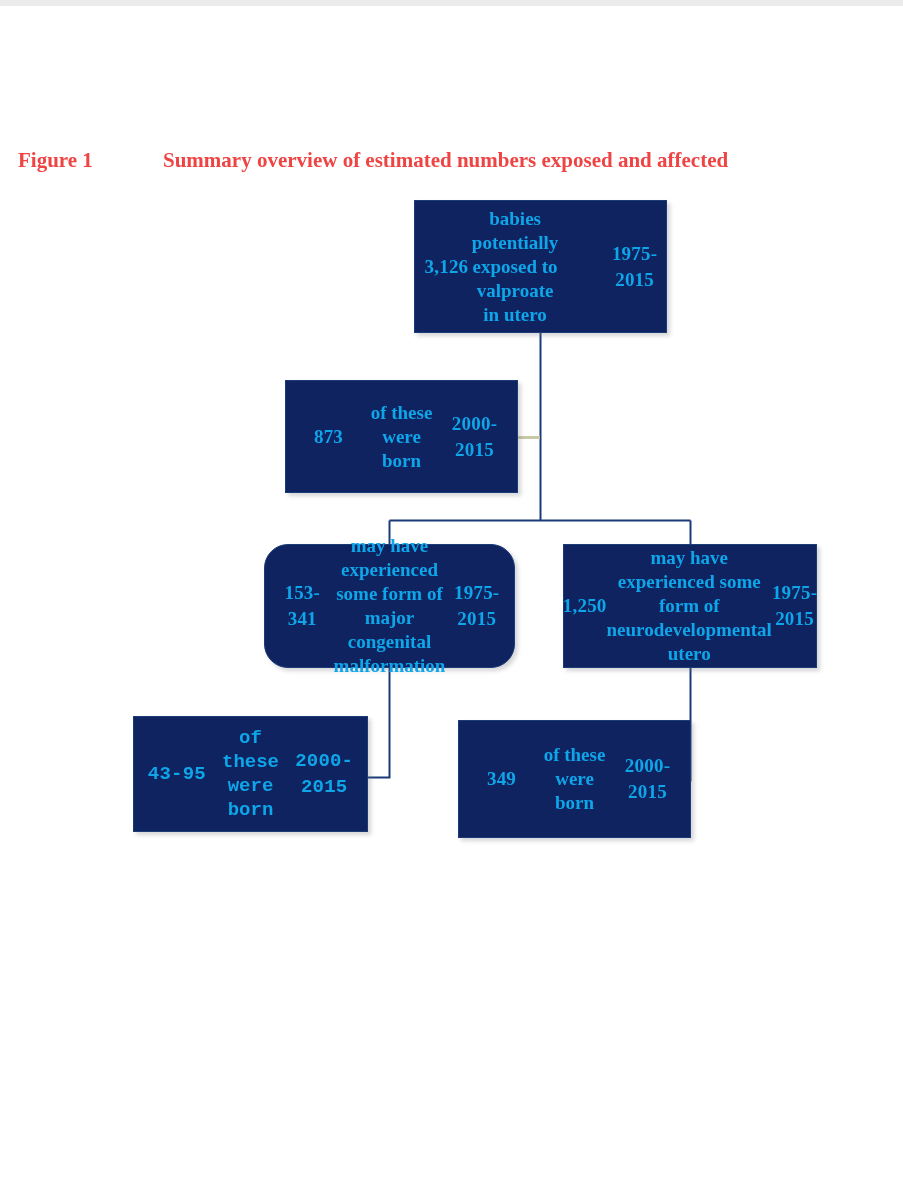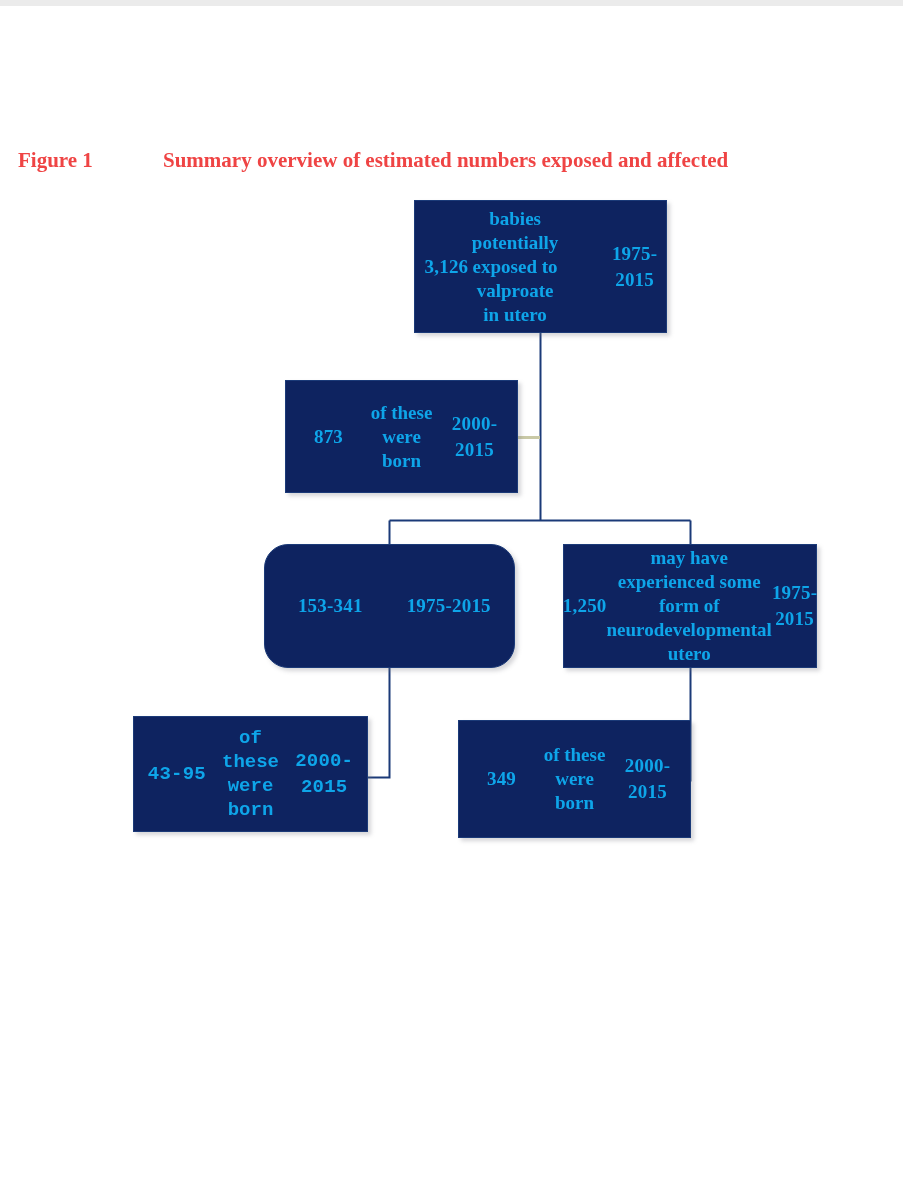--- a/index.html
+++ b/index.html
@@ -137,20 +137,21 @@
   </div>
 
   <div class="node" id="node-born-2000">
     <span class="ln num">873</span>
     <span class="ln body">of these were born</span>
     <span class="ln yr">2000-2015</span>
   </div>
 
   <div class="node" id="node-malformation">
     <span class="ln num">153-341</span>
+    <span class="ln body">may have experienced some form of major congenital malformation</span>
     <span class="ln yr">1975-2015</span>
   </div>
 
   <div class="node" id="node-neurodev">
     <span class="ln num">1,250</span>
     <span class="ln body">may have experienced some form of neurodevelopmental utero</span>
     <span class="ln yr">1975-2015</span>
   </div>
 
   <div class="node" id="node-malf-born">

